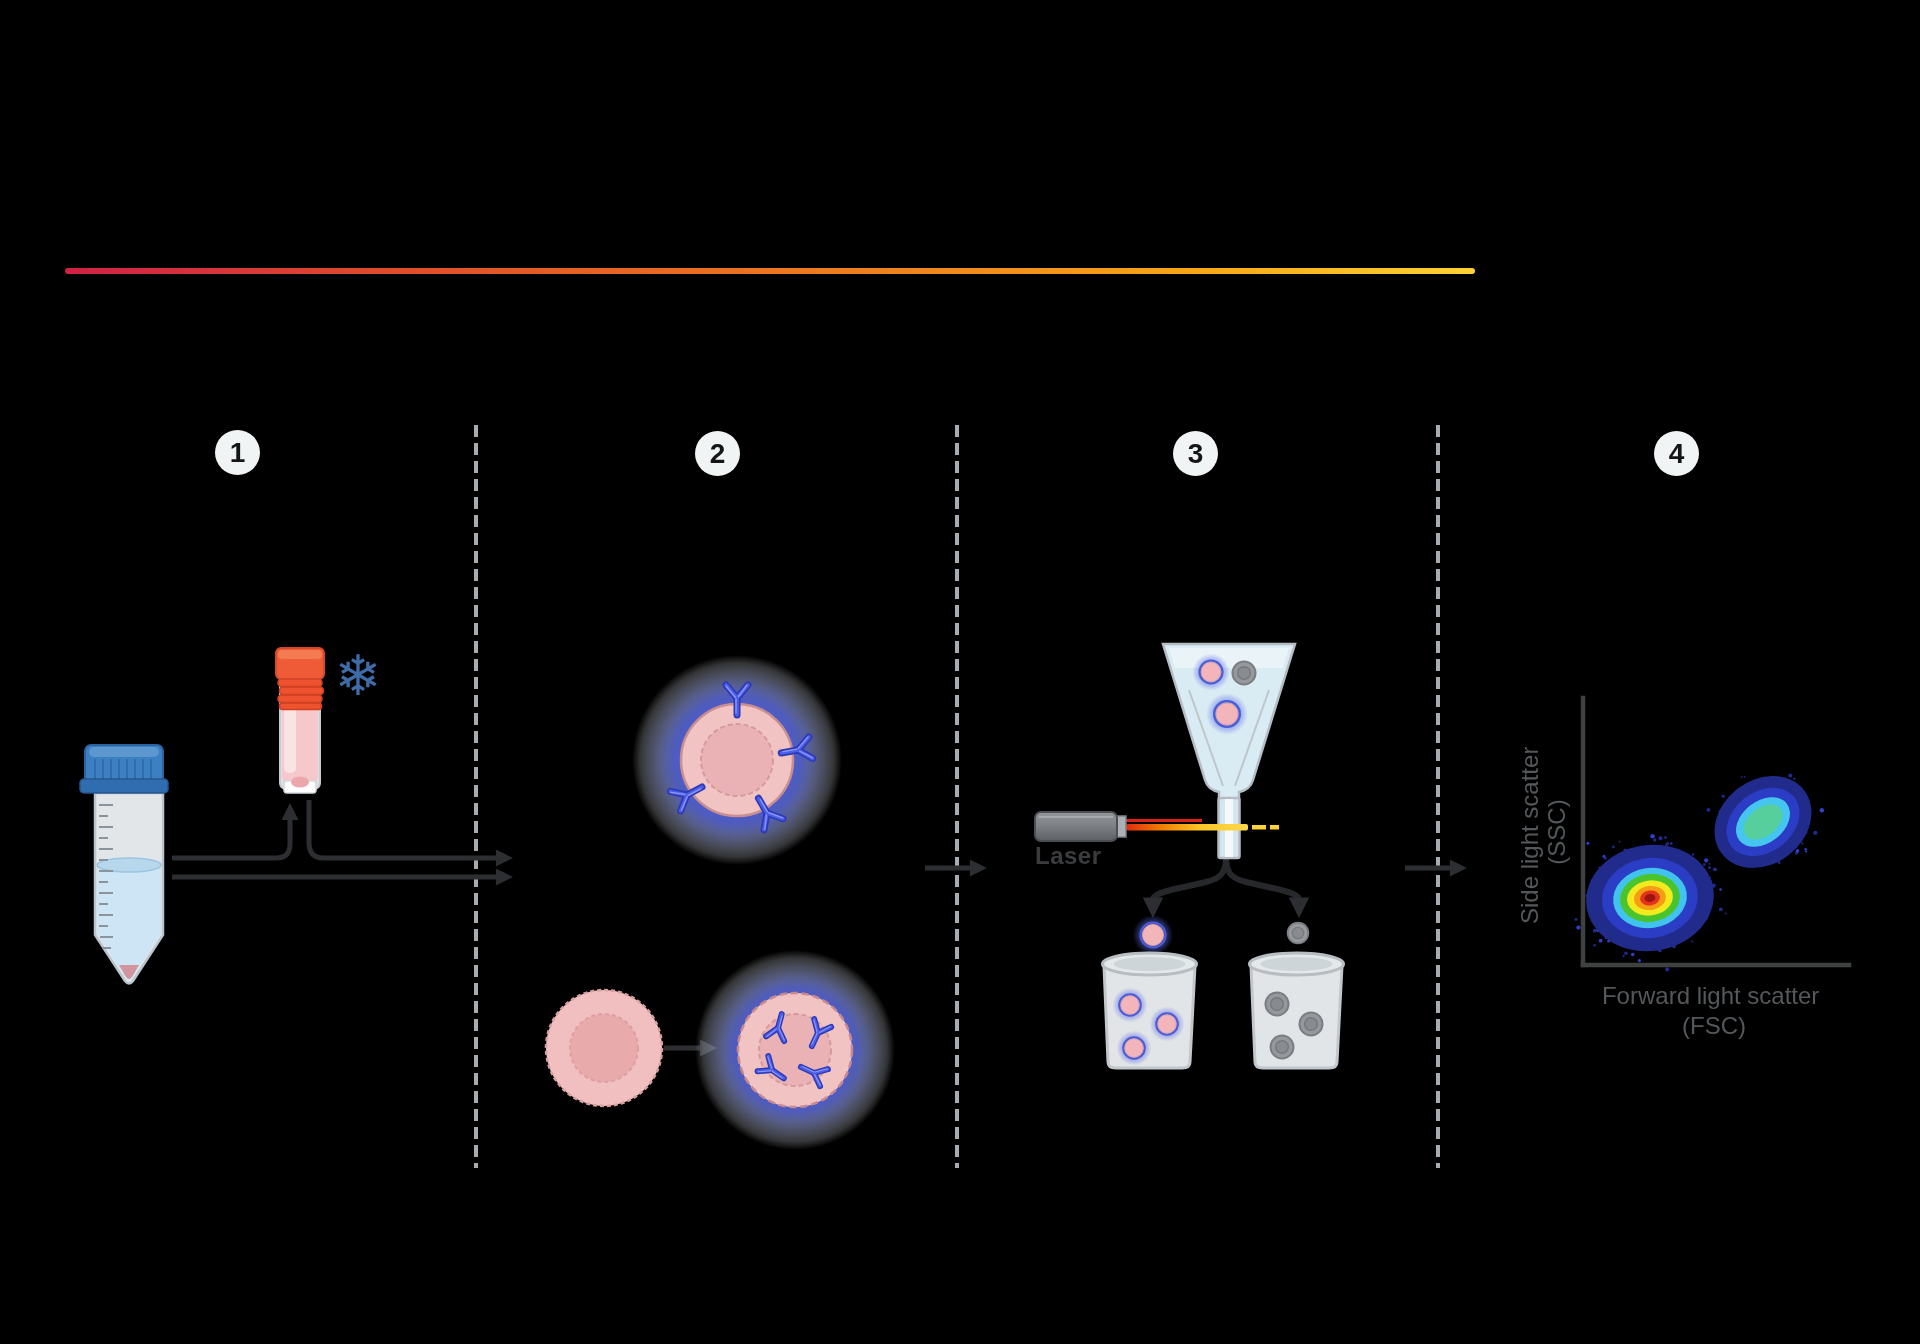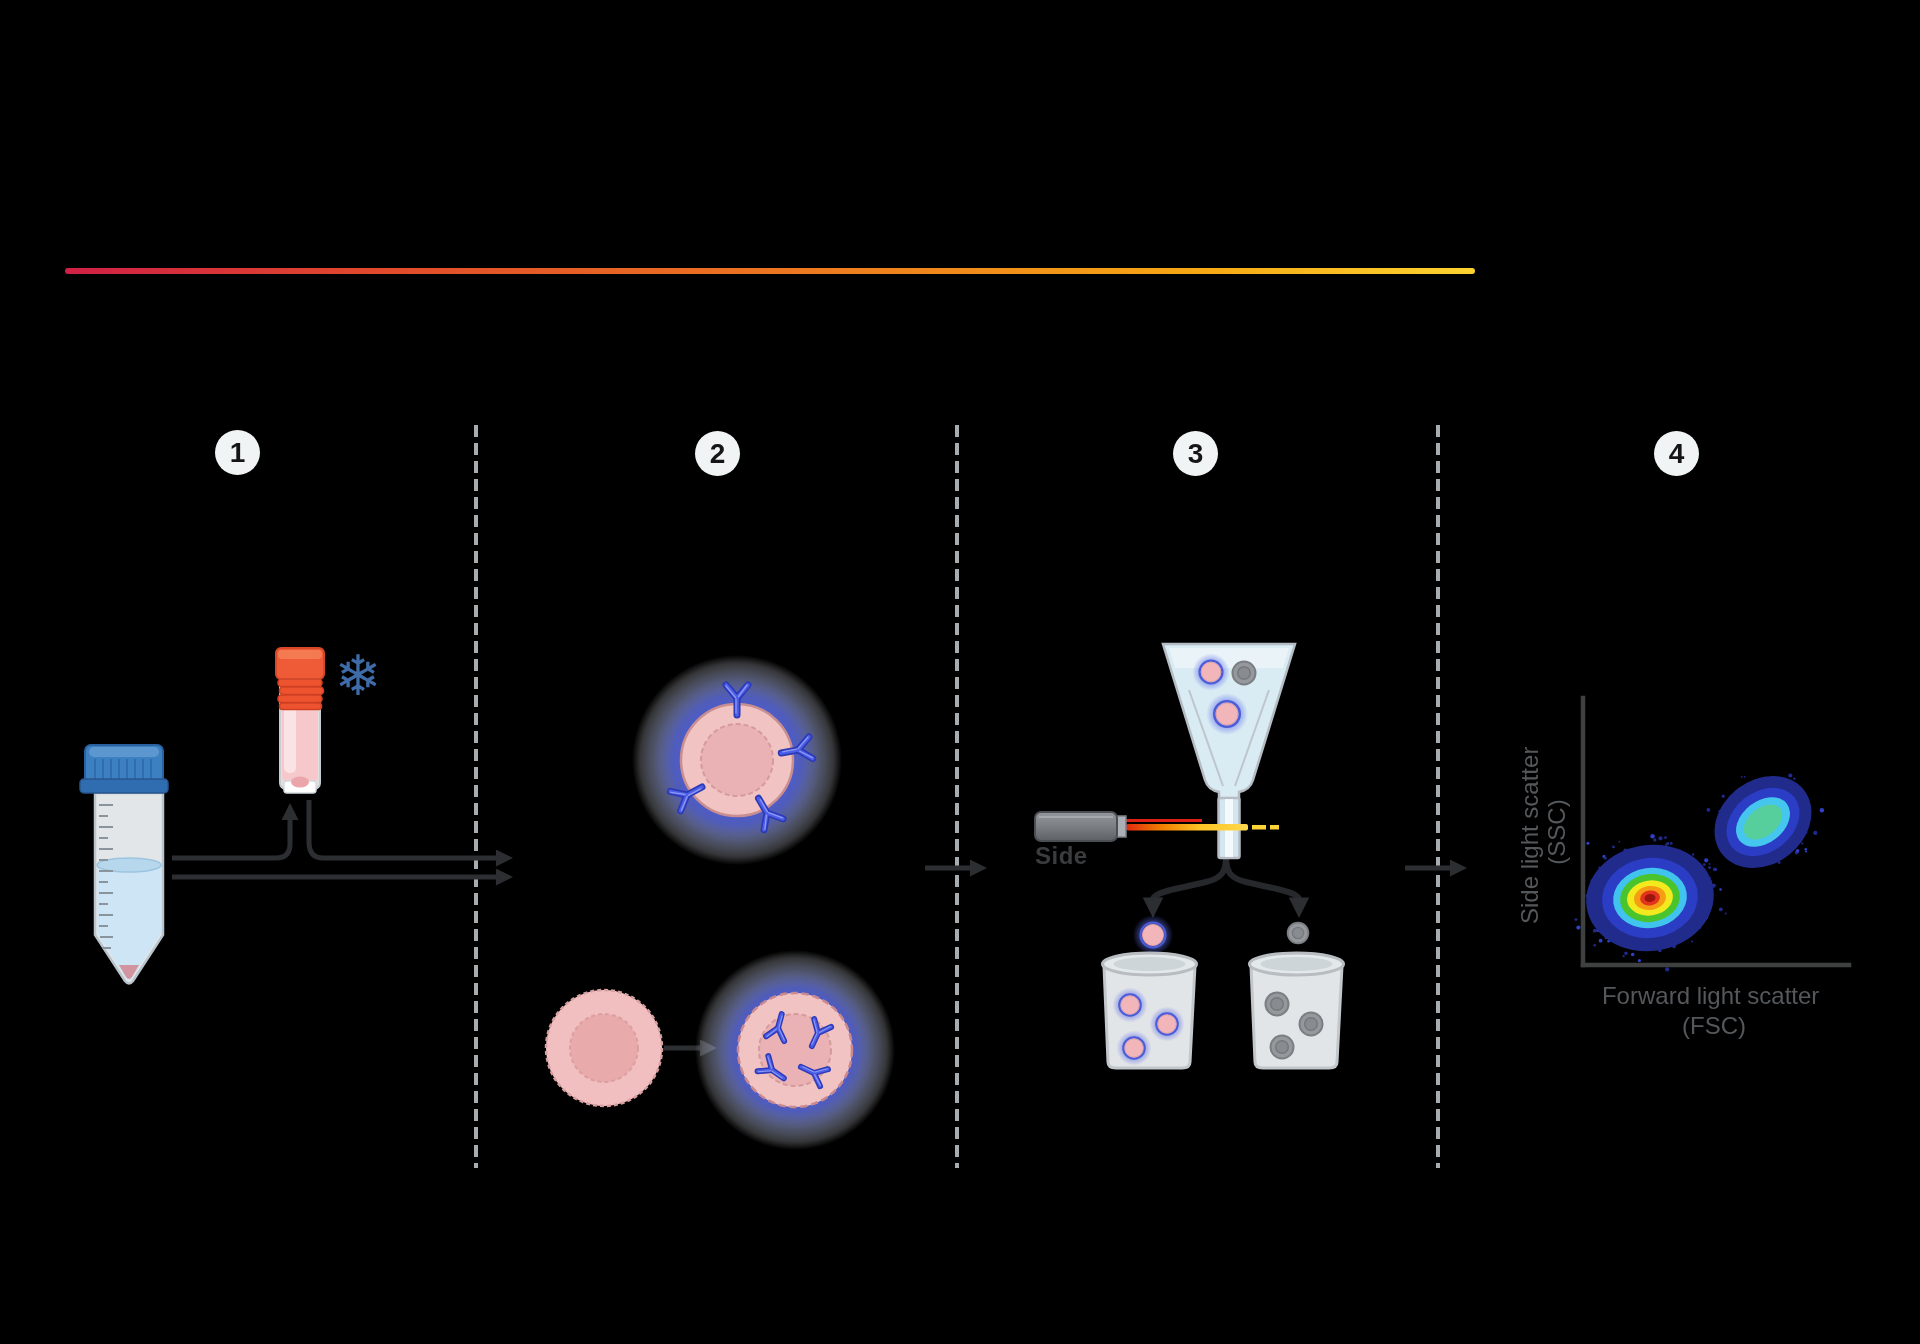--- a/index.html
+++ b/index.html
@@ -208,21 +208,21 @@
 
   <svg class="abs" style="left:1030px;top:808px;" width="270" height="45" viewBox="0 0 270 45">
     <rect x="96" y="11" width="76" height="3" fill="#e01f16"></rect>
     <rect x="96" y="16" width="122" height="6.5" rx="2" fill="url(#beamGrad)"></rect>
     <rect x="222" y="17" width="14" height="4.5" fill="#fed336"></rect>
     <rect x="240" y="17" width="9" height="4.5" fill="#fed336"></rect>
     <rect x="86" y="8" width="10" height="21" fill="#aab0b5" stroke="#7c8085" stroke-width="1.5"></rect>
     <rect x="5" y="4" width="82" height="29" rx="6" fill="url(#laserBody)" stroke="#4b4e53" stroke-width="2"></rect>
     <line x1="9" y1="9" x2="83" y2="9" stroke="#aeb2b6" stroke-width="1.5"></line>
   </svg>
-  <div class="abs" id="laser-label">Side</div>
+  <div class="abs" id="laser-label">Laser</div>
 
   <svg class="abs" style="left:1129px;top:911px;" width="48" height="48" viewBox="0 0 48 48">
     <use href="#glowcellS" transform="translate(24,24) scale(0.92)"></use>
   </svg>
   <svg class="abs" style="left:1284px;top:919px;" width="28" height="28" viewBox="0 0 28 28">
     <use href="#graycell" transform="translate(14,14) scale(0.9)"></use>
   </svg>
 
   <svg class="abs" style="left:1100px;top:950px;" width="100" height="128" viewBox="0 0 100 128">
     <path d="M4 16 L8 112 Q8 118 16 118 H82 Q90 118 90 112 L95 16 Z" fill="rgba(240,243,245,0.94)" stroke="#c2c7cb" stroke-width="3"></path>

